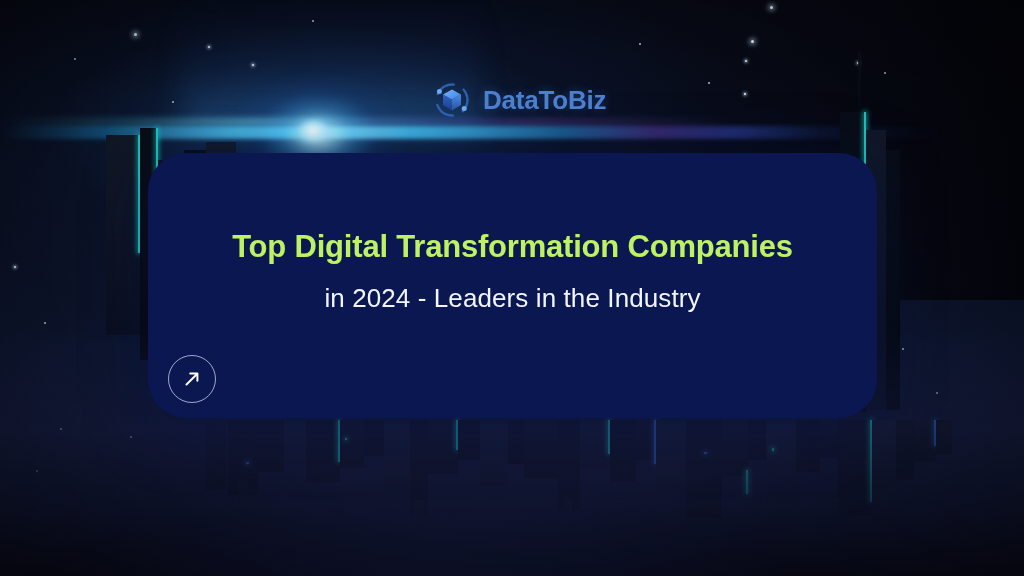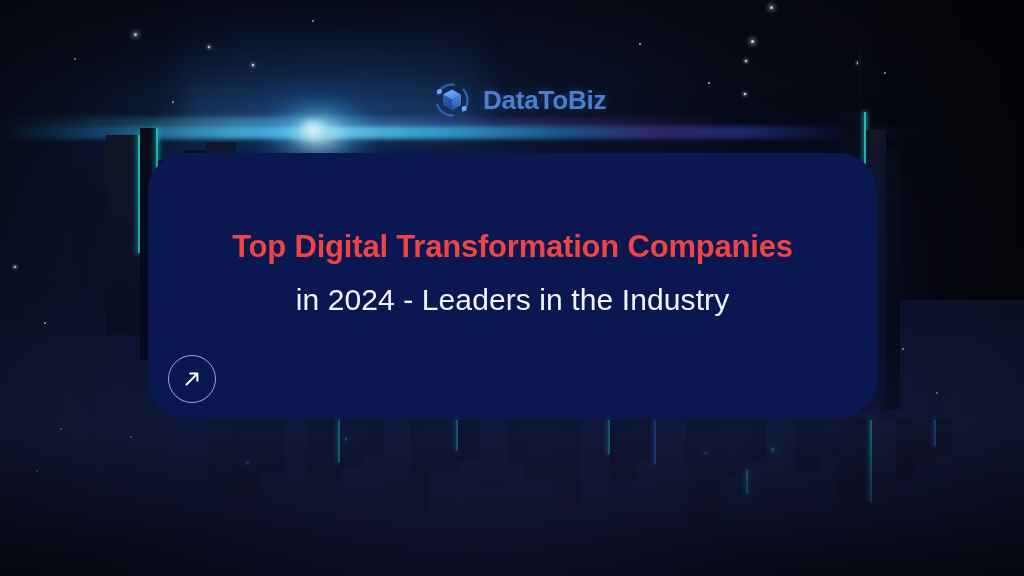--- a/index.html
+++ b/index.html
@@ -121,27 +121,27 @@
     position:absolute;
     left:148px; top:153px; width:729px; height:265px;
     background:#0a1751;
     border-radius:38px;
     z-index:20;
     box-shadow:0 10px 60px rgba(5,15,60,0.55);
   }
   .panel-title{
     position:absolute; left:0; right:0; top:76px;
     text-align:center;
-    font-size:31px; font-weight:700; color:#ef4444;
+    font-size:31px; font-weight:700; color:#bef264;
     letter-spacing:-0.2px;
   }
   .panel-sub{
     position:absolute; left:0; right:0; top:130px;
     text-align:center;
-    font-size:30px; font-weight:400; color:#f2f5ff;
+    font-size:26px; font-weight:400; color:#f2f5ff;
     letter-spacing:0.1px;
   }
   .arrow-btn{
     position:absolute; left:20px; top:202px;
     width:48px; height:48px; border-radius:50%;
     border:1.4px solid rgba(215,225,255,0.72);
     display:flex; align-items:center; justify-content:center;
   }
   .arrow-btn svg{ display:block; }
 </style>

